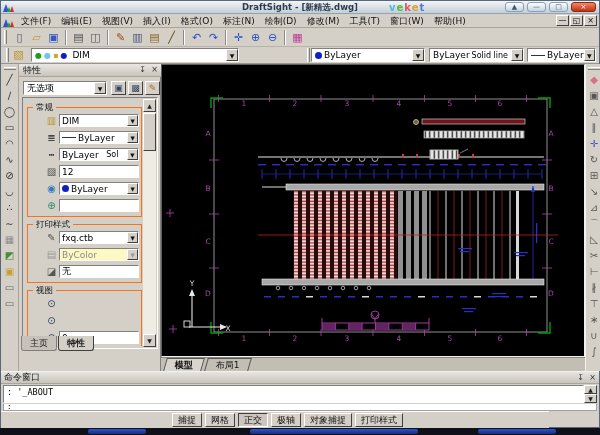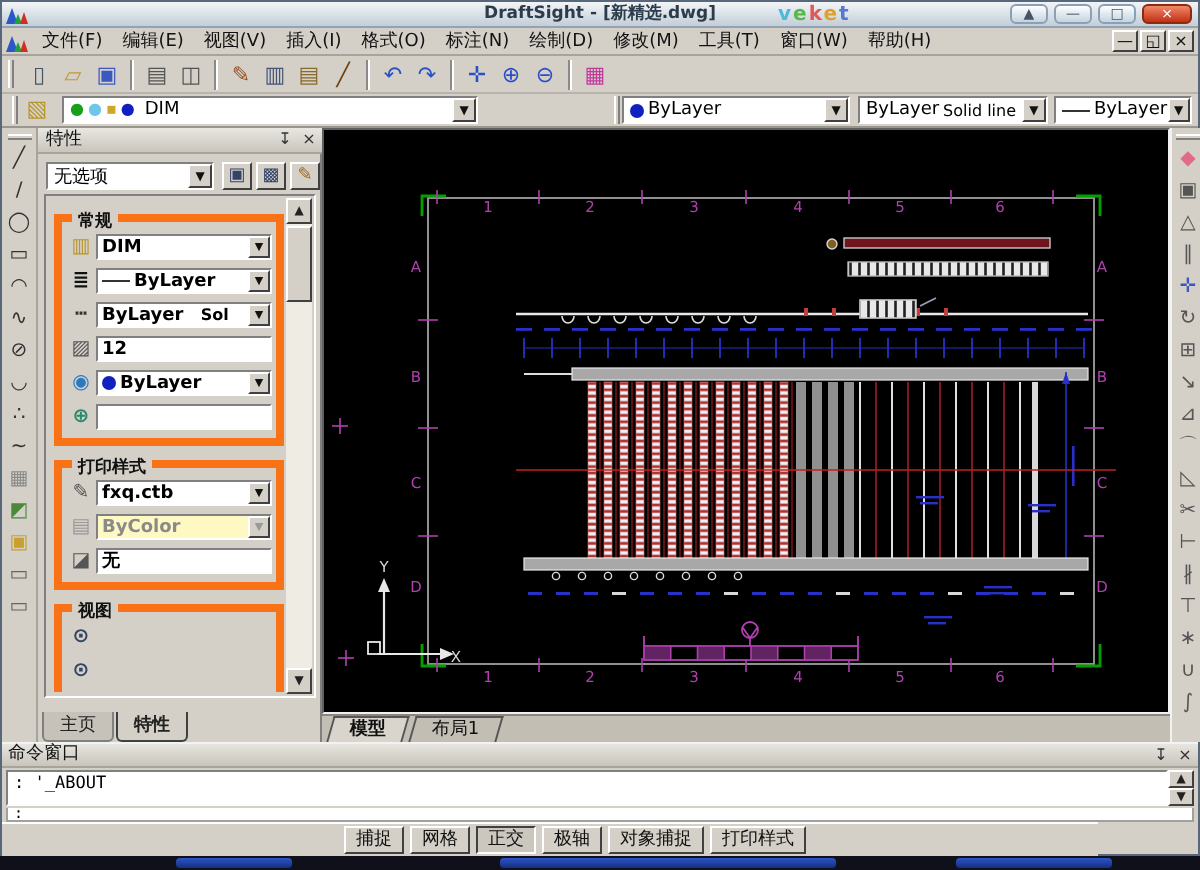--- a/index.html
+++ b/index.html
@@ -60,39 +60,39 @@
   .phead { position:absolute; left:0; top:0; width:142px; height:13px;
     background:linear-gradient(#e9e7e1,#c9c5bd); border-bottom:1px solid #a8a49c; line-height:12px; padding-left:4px; color:#111; }
   .phead .hico { position:absolute; top:0; width:11px; text-align:center; font-size:8px; color:#333; }
   .selrow { position:absolute; left:0; top:16px; width:142px; height:15px; }
   .selrow .combo { left:4px; width:84px; }
   .sbtn { position:absolute; top:1px; width:15px; height:14px; background:#d4d0c8; border:1px solid;
     border-color:#fff #404040 #404040 #fff; text-align:center; font-size:9px; line-height:12px; }
   .pbox { position:absolute; left:3px; top:33px; width:136px; height:252px; background:#d4d0c8;
     border:1px solid; border-color:#808080 #fff #fff #808080; }
   .pcontent { position:absolute; left:3px; top:2px; width:117px; height:246px; overflow:hidden; }
-  .pgroup { border:4px solid #f97316; margin:7px 1px 0 1px; padding:4px 2px 2px 2px; position:relative;font-weight:bold; }
+  .pgroup { border:1px solid #f97316; margin:7px 1px 0 1px; padding:4px 2px 2px 16px; position:relative; }
   .pg-label { position:absolute; top:-6px; left:5px; background:#d4d0c8; padding:0 3px; font-size:8.5px; color:#111; }
   .prow { display:flex; align-items:center; height:17px; }
   .pic { width:15px; text-align:center; font-size:10px; flex:none; }
   .pfield { flex:1; height:13px; background:#fff; border:1px solid; border-color:#808080 #fff #fff #808080;
     display:flex; align-items:center; padding-left:2px; overflow:hidden; white-space:nowrap; }
   .pfield .carr { margin-left:auto; width:11px; height:11px; background:#d4d0c8; border:1px solid;
     border-color:#fff #404040 #404040 #fff; font-size:5.5px; line-height:10px; text-align:center; flex:none; color:#111; }
   .pfield.disabled { background:#fef9c3; color:#8a8a8a; }
   .pfield.disabled .carr { color:#999; }
   .dot { width:7px; height:7px; border-radius:50%; margin-right:2px; flex:none; }
   .mini-line { width:14px; height:1px; background:#333; margin-right:2px; flex:none; }
   .sufx { margin-left:auto; padding-right:1px; }
   .vscroll { position:absolute; right:1px; top:1px; width:13px; height:248px; background:#efece4; }
   .sarr { position:absolute; left:0; width:13px; height:13px; background:#d4d0c8; border:1px solid;
     border-color:#fff #404040 #404040 #fff; font-size:6px; text-align:center; line-height:12px; color:#222; }
   .sthumb { position:absolute; left:0; top:14px; width:13px; height:38px; background:#d4d0c8; border:1px solid;
     border-color:#fff #404040 #404040 #fff; }
-  .ptabs { position:absolute; left:2px; top:272px; height:16px; display:flex;margin-top:20px; }
+  .ptabs { position:absolute; left:2px; top:272px; height:16px; display:flex; }
   .ptab { height:15px; line-height:14px; padding:0 8px; border:1px solid #808080; border-top:none;
     background:#c6c2ba; color:#222; border-radius:0 0 3px 3px; margin-right:1px; }
   .ptab.active { background:#d4d0c8; font-weight:bold; border-color:#404040; }
 
   
   .canvas { position:absolute; left:160px; top:63px; width:424px; height:293px; background:#000;
     border:1px solid; border-color:#606060 #f0f0f0 #f0f0f0 #606060; overflow:hidden; }
   .canvas svg { position:absolute; left:0; top:0; }
 
   

